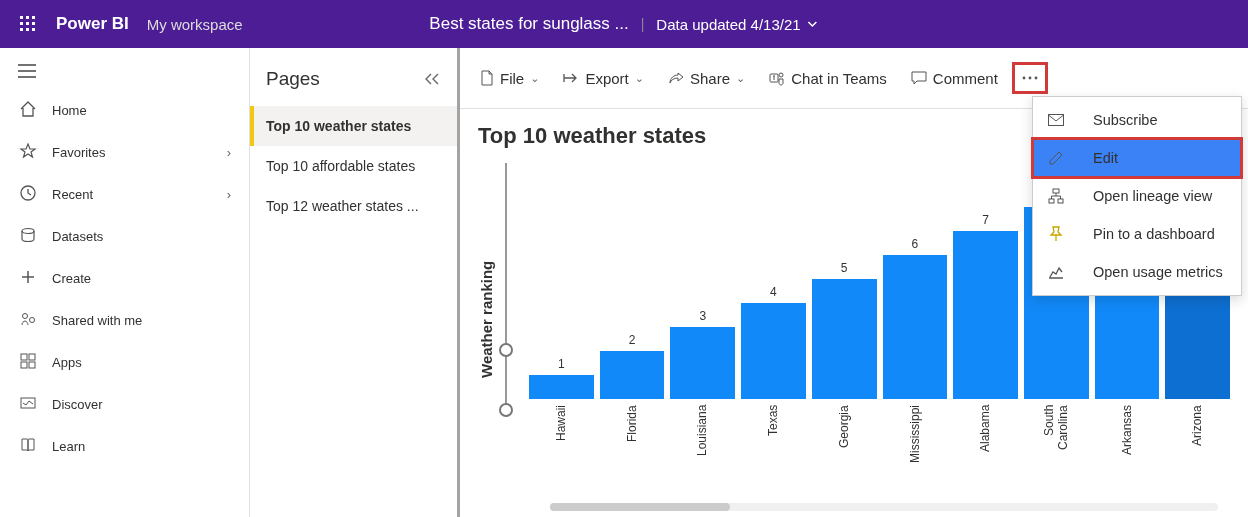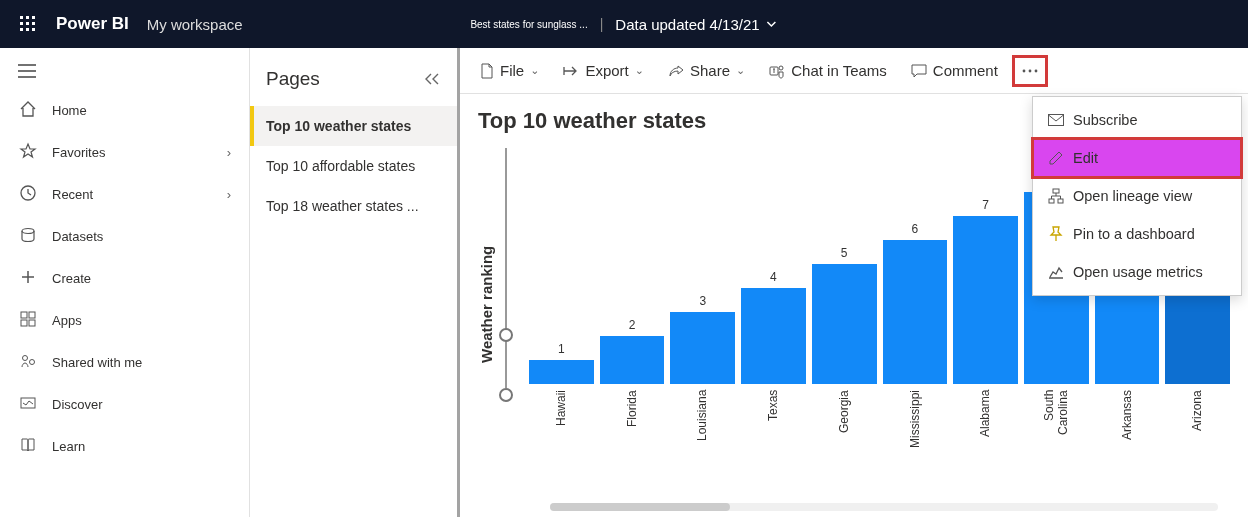--- a/index.html
+++ b/index.html
@@ -1,24 +1,24 @@
 <!DOCTYPE html>
 <html><head>
 <meta charset="utf-8">
 <style>
   * { box-sizing: border-box; margin: 0; padding: 0; }
   body { font-family: "Segoe UI", -apple-system, sans-serif; font-size: 14px; color: #323130; background: #fff; width: 1248px; height: 517px; overflow: hidden; position: relative; }
   
   
-  .top-header { background: #0f172a; color: #fff; height: 48px; display: flex; align-items: center; padding: 0 8px; }
+  .top-header { background: #4c1d95; color: #fff; height: 48px; display: flex; align-items: center; padding: 0 8px; }
   .waffle { width: 40px; height: 40px; display: flex; align-items: center; justify-content: center; cursor: pointer; }
   .brand { font-weight: 600; font-size: 17px; margin-left: 8px; margin-right: 18px; }
   .workspace-name { font-size: 15px; color: #ddd; }
   .header-center { margin-left: auto; margin-right: auto; display: flex; align-items: center; gap: 12px; position: absolute; left: 50%; transform: translateX(-50%); }
-  .report-title { font-size: 10px; color: #fff; }
+  .report-title { font-size: 17px; color: #fff; }
   .divider-v { color: #888; }
   .data-updated { font-size: 15px; color: #fff; display: flex; align-items: center; gap: 6px; }
   
   
   .main { display: flex; height: calc(100% - 48px); }
   
   
   .nav-rail { width: 250px; border-right: 1px solid #e1e1e1; padding-top: 6px; }
   .nav-collapse { padding: 10px 18px; }
   .nav-item { display: flex; align-items: flex-end; padding: 12px 18px; gap: 14px; cursor: pointer; font-size: 13px; }
@@ -29,21 +29,21 @@
   .pages-pane { width: 210px; border-right: 3px solid #a3a3a3; padding: 14px 0; }
   .pages-header { display: flex; align-items: center; justify-content: space-between; padding: 6px 16px 16px 16px; }
   .pages-title { font-size: 19px; font-weight: 400; }
   .page-item { padding: 12px 16px; cursor: pointer; font-size: 14px; white-space: nowrap; overflow: hidden; text-overflow: ellipsis; }
   .page-item.active { border-left: 4px solid #f2c811; background: #f3f2f1; padding-left: 12px; font-weight: 600; }
   
   
   .canvas-area { flex: 1; display: flex; flex-direction: column; position: relative; }
   
   
-  .report-toolbar { height: 46px; border-bottom: 1px solid #e1e1e1; display: flex; align-items: center; padding: 0 10px; gap: 4px; }
+  .report-toolbar { height: 61px; border-bottom: 1px solid #e1e1e1; display: flex; align-items: center; padding: 0 10px; gap: 4px; }
   .tb-btn { display: flex; align-items: center; gap: 6px; padding: 6px 10px; cursor: pointer; font-size: 15px; color: #323130; border-radius: 2px; }
   .tb-icon { color: #555; display: inline-flex; }
   .chev-d { font-size: 11px; color: #666; }
   .tb-more { width: 36px; height: 32px; display: flex; align-items: center; justify-content: center; cursor: pointer; position: relative; }
   .red-box { border: 3px solid #d23a3a; }
   
   
   .visual-area { flex: 1; position: relative; padding: 14px 18px; }
   .chart-header { display: flex; align-items: center; }
   .chart-title { font-size: 22px; font-weight: 600; }
@@ -65,22 +65,22 @@
   .bar-label-top { position: absolute; top: -18px; width: 100%; text-align: center; font-size: 12px; color: #333; }
   .bar-label-inside { position: absolute; top: 4px; width: 100%; text-align: center; font-size: 13px; color: #fff; font-weight: 600; }
   .x-labels { display: flex; gap: 6px; margin-top: 6px; }
   .x-label { flex: 1; writing-mode: vertical-rl; transform: rotate(180deg); text-align: right; font-size: 12px; height: 70px; display: flex; align-items: center; justify-content: flex-end; }
   
   .h-scroll { position: absolute; bottom: 6px; left: 90px; right: 30px; height: 8px; background: #f0f0f0; border-radius: 4px; }
   .h-scroll-thumb { position: absolute; left: 0; width: 180px; height: 8px; background: #ccc; border-radius: 4px; }
   
   
   .dropdown { position: absolute; top: 48px; right: 6px; width: 210px; background: #fff; border: 1px solid #ccc; box-shadow: 0 4px 12px rgba(0,0,0,0.15); z-index: 10; padding: 4px 0; }
-  .dd-item { display: flex; align-items: center; gap: 8px; padding: 11px 14px; cursor: pointer; font-size: 14.5px; }
-  .dd-item.highlight { background: #d946ef; }
+  .dd-item { display: flex; align-items: center; gap: 28px; padding: 11px 14px; cursor: pointer; font-size: 14.5px; }
+  .dd-item.highlight { background: #3b82f6; }
   .dd-item.framed { outline: 3px solid #d23a3a; outline-offset: -1px; }
   .dd-icon { width: 18px; color: #555; display: inline-flex; justify-content: center; }
   
   svg { display: block; }
 </style>
 </head>
 <body>
 
 <div class="top-header">
   <div class="waffle">
@@ -160,37 +160,37 @@
       <span class="nav-icon">
           <svg width="18" height="18" viewBox="0 0 18 18">
             <path d="M9 3v12M3 9h12" stroke="#555" stroke-width="1.5"></path>
           </svg>
         </span>
       <span>Create</span>
     </div>
     <div class="nav-item">
       <span class="nav-icon">
           <svg width="18" height="18" viewBox="0 0 18 18">
+            <circle cx="6" cy="6" r="2.5" stroke="#555" fill="none"></circle>
+            <circle cx="13" cy="10" r="2.5" stroke="#555" fill="none"></circle>
+            <path d="M3 15c0-2 1.5-4 3-4s3 2 3 4" stroke="#555" fill="none"></path>
+          </svg>
+        </span>
+      <span>Shared with me</span>
+    </div>
+    <div class="nav-item">
+      <span class="nav-icon">
+          <svg width="18" height="18" viewBox="0 0 18 18">
             <rect x="2" y="2" width="6" height="6" stroke="#555" fill="none"></rect>
             <rect x="10" y="2" width="6" height="6" stroke="#555" fill="none"></rect>
             <rect x="2" y="10" width="6" height="6" stroke="#555" fill="none"></rect>
             <rect x="10" y="10" width="6" height="6" stroke="#555" fill="none"></rect>
           </svg>
         </span>
       <span>Apps</span>
-    </div>
-    <div class="nav-item">
-      <span class="nav-icon">
-          <svg width="18" height="18" viewBox="0 0 18 18">
-            <circle cx="6" cy="6" r="2.5" stroke="#555" fill="none"></circle>
-            <circle cx="13" cy="10" r="2.5" stroke="#555" fill="none"></circle>
-            <path d="M3 15c0-2 1.5-4 3-4s3 2 3 4" stroke="#555" fill="none"></path>
-          </svg>
-        </span>
-      <span>Shared with me</span>
     </div>
     <div class="nav-item">
       <span class="nav-icon">
           <svg width="18" height="18" viewBox="0 0 18 18">
             <rect x="2" y="4" width="14" height="10" stroke="#555" fill="none"></rect>
             <path d="M4 9l3 2 3-4 4 3" stroke="#555" fill="none"></path>
           </svg>
         </span>
       <span>Discover</span>
     </div>
@@ -208,21 +208,21 @@
     <div class="pages-header">
       <div class="pages-title">Pages</div>
       <span style="color:#666;cursor:pointer">
         <svg width="18" height="14" viewBox="0 0 18 14">
             <path d="M8 2L3 7l5 5M15 2l-5 5 5 5" stroke="#666" stroke-width="1.4" fill="none"></path>
           </svg>
       </span>
     </div>
     <div class="page-item active">Top 10 weather states</div>
     <div class="page-item">Top 10 affordable states</div>
-    <div class="page-item">Top 18 weather states ...</div>
+    <div class="page-item">Top 12 weather states ...</div>
   </div>
 
   <div class="canvas-area">
     <div class="report-toolbar">
       <div class="tb-btn">
         <span class="tb-icon">
             <svg width="14" height="16" viewBox="0 0 14 16">
               <path d="M2 1h7l3 3v11H2z M9 1v3h3" stroke="#555" fill="none"></path>
             </svg>
           </span>

